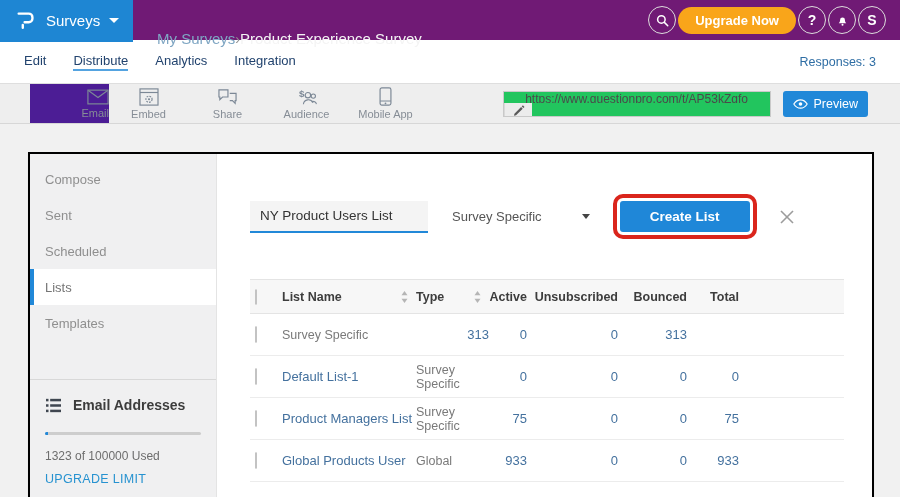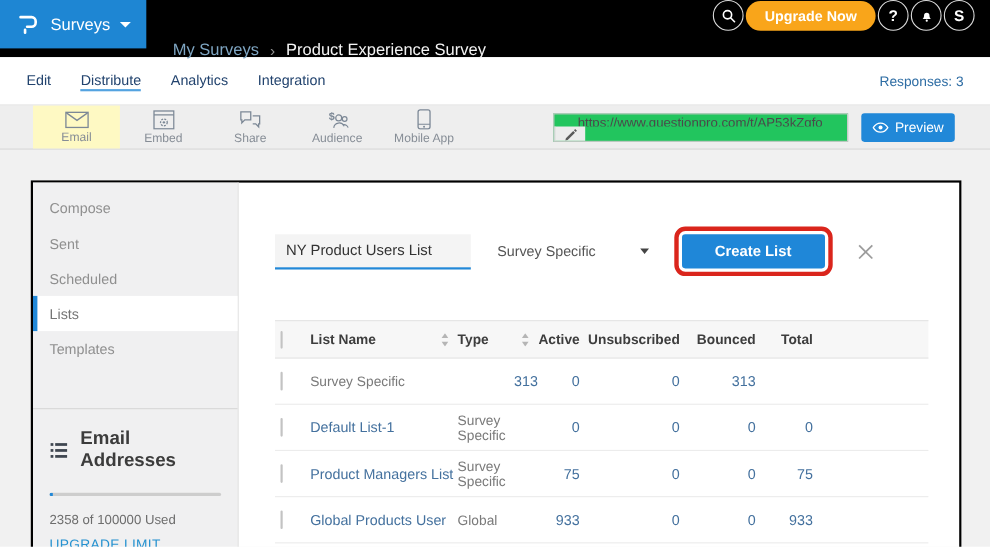--- a/index.html
+++ b/index.html
@@ -1,57 +1,57 @@
 <!DOCTYPE html>
 <html><head>
 <meta charset="utf-8">
 <style>
   * { margin:0; padding:0; box-sizing:border-box; }
   html,body { width:900px; height:497px; overflow:hidden; }
   body { font-family:"Liberation Sans", sans-serif; background:#f1f1f1; }
 
   
-  .topbar { height:52px; background:#000000; display:flex; align-items:flex-start; }
+  .topbar { height:40px; background:#701a75; display:flex; align-items:center; }
   .brand { width:133px; height:44px; background:#1e86d3; display:flex; align-items:center; gap:9px; padding-left:15px; cursor:pointer; flex:none; }
   .brand-label { color:#fff; font-size:15px; }
   .caret-down { width:0; height:0; border-left:5px solid transparent; border-right:5px solid transparent; border-top:5px solid #fff; }
-  .breadcrumb { margin-left:24px; display:flex; align-items:center; gap:10px; font-size:15px; white-space:nowrap;margin-top:37px; }
+  .breadcrumb { margin-left:24px; display:flex; align-items:center; font-size:15px; white-space:nowrap;margin-top:37px; }
   .bc-parent { color:#7fa6c3; cursor:pointer; }
   .bc-sep { color:#8f8f8f; font-size:14px; }
   .bc-current { color:#f4f4f4; font-weight:500; }
   .topbar-right { margin-left:auto; display:flex; align-items:center; gap:2px; padding-right:14px; }
   .circle-btn { width:28px; height:28px; border:1.5px solid #dcdcdc; border-radius:50%; display:flex; align-items:center; justify-content:center; color:#fff; font-size:14px; font-weight:700; cursor:pointer; background:transparent; }
   .upgrade-btn { height:27px; padding:0 17px; background:#f9a51a; border:none; border-radius:14px; color:#fff; font-weight:700; font-size:13px; cursor:pointer; font-family:inherit; }
 
   
   .tabs { height:44px; background:#fff; border-bottom:1px solid #dedede; display:flex; align-items:center; padding:0 24px; gap:27px; font-size:13px; }
   .tab { color:#22436e; font-weight:500; cursor:pointer; padding-bottom:1px; border-bottom:2px solid transparent; }
   .tab.active { border-bottom-color:#54a3e0; }
   .responses { margin-left:auto; color:#2e6da4; font-size:12.5px; font-weight:500; }
 
   
   .toolbar { height:40px; background:#eeeeee; border-bottom:1px solid #d7d7d7; display:flex; align-items:stretch; padding-left:30px; position:relative; }
   .tile { width:79px; display:flex; flex-direction:column; align-items:center; justify-content:center; gap:2px; cursor:pointer; }
-  .tile.active { background:#fef9c3; }
+  .tile.active { background:#4c1d95;align-items:flex-end; }
   .tile .lbl { font-size:11px; color:#868d96; }
   .url-group { position:absolute; right:32px; top:7px; display:flex; gap:12px; align-items:center; }
   .url-field { width:268px; height:26px; background:#22c55e; border:1px solid #c9c9c9; display:flex; align-items:center;flex-direction:column; }
   .url-text { flex:1; padding:0 8px; font-size:12px; color:#4a4a4a; white-space:nowrap; overflow:hidden; }
   .pencil-seg { width:28px; align-self:stretch; background:#ececec; border-left:1px solid #d9d9d9; display:flex; align-items:center; justify-content:center; cursor:pointer; }
   .preview-btn { height:26px; padding:0 10px; background:#2188d8; border:none; border-radius:3px; color:#fff; font-size:12.5px; display:flex; align-items:center; gap:6px; cursor:pointer; font-family:inherit; }
 
   
   .content { height:385px; padding:28px 26px 0 28px; }
   .card { background:#fff; border:2px solid #000000; height:100%; display:flex; box-shadow:0 1px 2px rgba(0,0,0,.05); }
   .sidebar { width:187px; background:#f0f0f1; border-right:1px solid #e4e4e4; display:flex; flex-direction:column; padding-top:7px; flex:none; }
   .side-item { height:36px; display:flex; align-items:center; padding-left:11px; font-size:13px; color:#8f8f8f; border-left:4px solid transparent; cursor:pointer; }
   .side-item.active { background:#fff; border-left-color:#2188d8; color:#757575; }
   .side-divider { border-top:1px solid #d8d8d8; margin-top:38px; }
   .email-block { padding:17px 15px; }
-  .email-head { display:flex; align-items:center; gap:11px; font-size:17px; font-weight:700; color:#3c3c3c; }
+  .email-head { display:flex; align-items:center; gap:11px; font-size:14px; font-weight:700; color:#3c3c3c; }
   .progress { margin-top:19px; height:3px; background:#cdcdcd; border-radius:2px; position:relative; overflow:hidden; }
   .progress-fill { position:absolute; left:0; top:0; bottom:0; width:2%; background:#2188d8; }
   .usage { margin-top:14px; font-size:12px; color:#6d6d6d; }
   .upgrade-link { margin-top:9px; font-size:12.5px; color:#2692d0; font-weight:500; letter-spacing:.3px; cursor:pointer; }
 
   
   .main { flex:1; padding:40px 0 0 33px; }
   .form-row { display:flex; align-items:center; }
   .name-input { width:178px; height:32px; background:#f4f4f4; border:none; border-bottom:2px solid #2188d8; font-size:13.5px; color:#333; padding:0 10px; font-family:inherit; outline:none; }
   .type-select { margin-left:10px; height:32px; display:flex; align-items:center; padding:0 14px; gap:40px; font-size:13px; color:#555; cursor:pointer; }
@@ -229,21 +229,21 @@
                 <rect x="6" y="7.5" width="13" height="3" fill="#3f4650"></rect>
                 <rect x="1" y="14" width="3" height="3" fill="#3f4650"></rect>
                 <rect x="6" y="14" width="13" height="3" fill="#3f4650"></rect>
               </svg>
           </span>
           <span>Email Addresses</span>
         </div>
         <div class="progress">
             <div class="progress-fill"></div>
           </div>
-        <div class="usage">2358 of 100000 Used</div>
+        <div class="usage">1323 of 100000 Used</div>
         <div class="upgrade-link">UPGRADE LIMIT</div>
       </div>
     </aside>
 
     <section class="main">
       <div class="form-row">
         <input class="name-input" type="text" value="NY Product Users List" style="">
         <div class="type-select">
           <span>Survey Specific</span>
           <span class="select-caret"></span>

